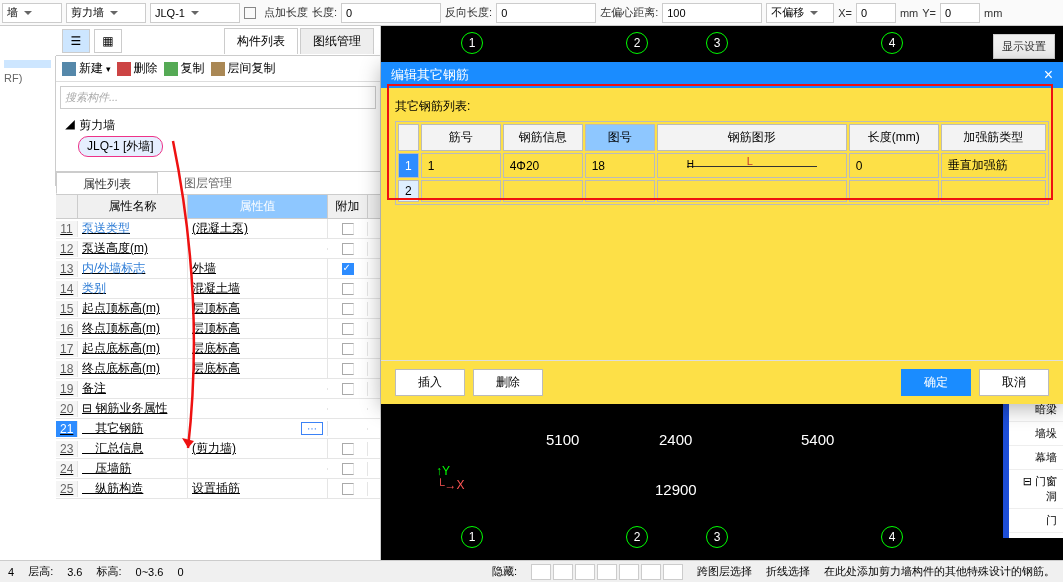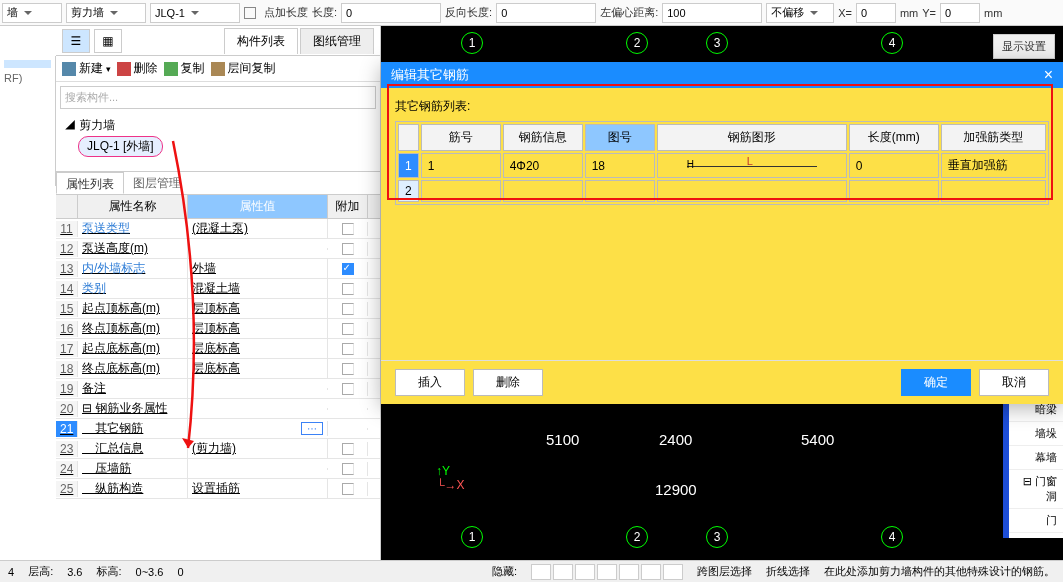--- a/index.html
+++ b/index.html
@@ -17,27 +17,27 @@
 .left-narrow div { padding: 4px 0; }
 .left-narrow .sel { background: #cde6ff; }
 
 .midpanel { position: absolute; left: 56px; top: 26px; width: 325px; bottom: 22px; border-right: 1px solid #ccc; background: #fff; display: flex; flex-direction: column; }
 .tabs { display: flex; border-bottom: 1px solid #ccc; height: 26px; }
 .tab { padding: 4px 12px; border: 1px solid #ccc; border-bottom: none; background: #eee; font-size: 12px; margin-right: 2px; }
 .tab.active { background: #fff; font-weight: normal; }
 .toolbar { display: flex; align-items: center; gap: 6px; padding: 4px 6px; border-bottom: 1px solid #ddd; font-size: 12px; }
 .tool-btn { display: flex; align-items: center; gap: 3px; cursor: pointer; }
 .tool-icon { width: 14px; height: 14px; background: #4a90d9; display: inline-block; }
-.search { border: 1px solid #ccc; margin: 4px; padding: 3px 4px; color: #aaa; font-size: 11px; }
+.search { border: 1px solid #ccc; margin: 4px; padding: 3px 4px; color: #aaa; font-size: 11px; font-style: italic; }
 .tree { padding: 4px 8px; font-size: 12px; }
 .tree-item { padding: 2px 0 2px 14px; }
 .tree-sel { border: 1px solid #e38; border-radius: 10px; display: inline-block; padding: 1px 8px; background: #e6efff; }
 
 .prop-tabs { display: flex; border-bottom: 1px solid #ccc; border-top: 1px solid #ccc; height: 24px; margin-top: 8px; }
-.prop-tab { padding: 3px 9px; font-size: 12px; color: #666; }
+.prop-tab { padding: 3px 26px; font-size: 12px; color: #666; }
 .prop-tab.active { color: #333; border: 1px solid #ccc; border-bottom: 1px solid #fff; background: #fff; }
 .prop-header { display: grid; grid-template-columns: 22px 110px 140px 40px; background: #f0f0f0; border-bottom: 1px solid #ccc; }
 .prop-header div { padding: 3px 4px; border-right: 1px solid #ccc; font-size: 12px; text-align: center; }
 .prop-header .val-h { background: #8ec7ff; color: #fff; }
 .prop-body { overflow-y: auto; flex: 1; text-decoration: underline; }
 .prop-row { display: grid; grid-template-columns: 22px 110px 140px 40px; border-bottom: 1px solid #e5e5e5; height: 20px; align-items: center; }
 .prop-row div { padding: 1px 4px; border-right: 1px solid #e5e5e5; font-size: 12px; overflow: hidden; white-space: nowrap; }
 .prop-row .rn { background: #f5f5f5; text-align: center; color: #666; }
 .prop-row .rn.sel { background: #2d8cff; color: #fff; }
 .prop-row .link { color: #2d7cd6; }

